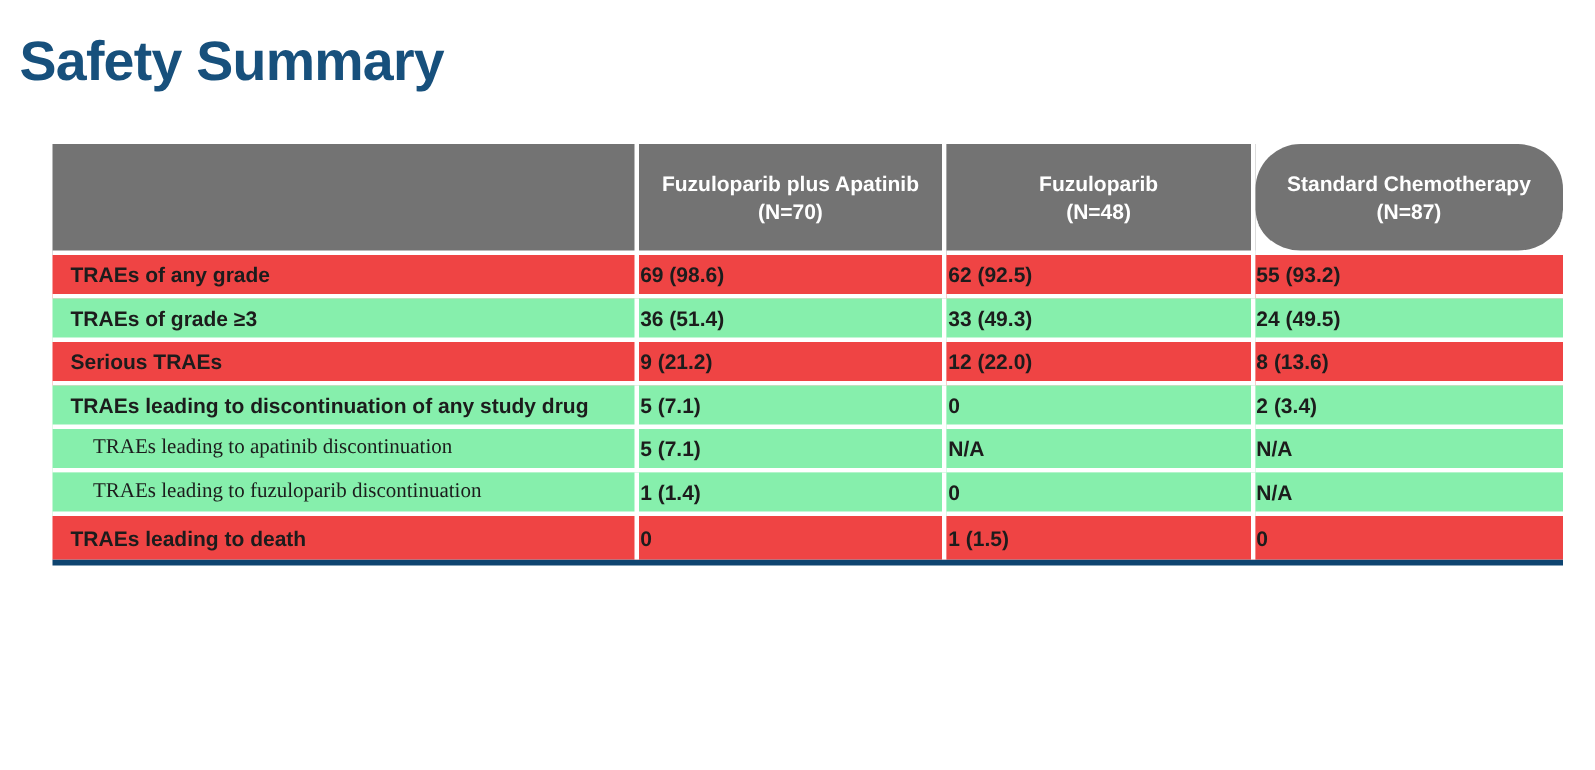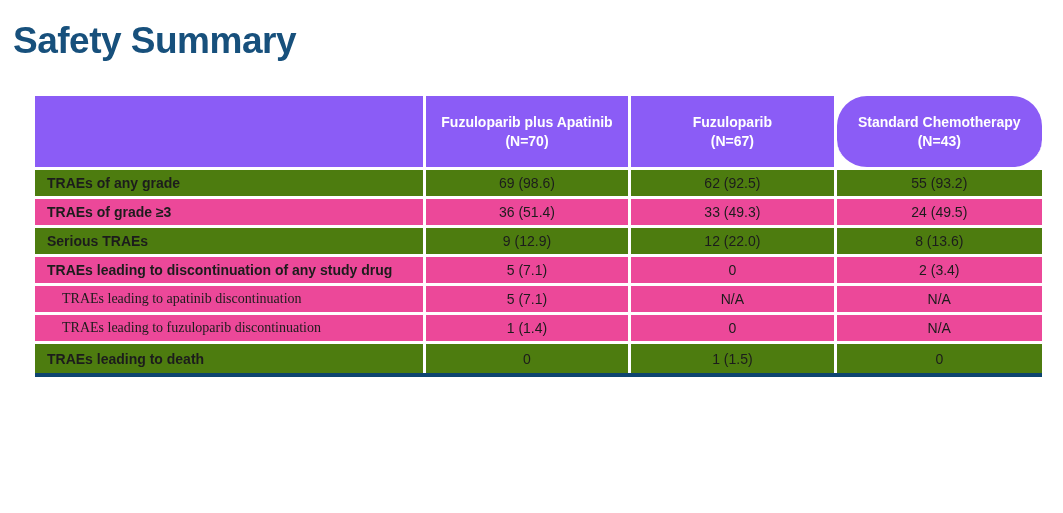--- a/index.html
+++ b/index.html
@@ -31,54 +31,54 @@
     width: 100%;
     border-collapse: separate;
     border-spacing: 0;
     border-bottom: 4px solid #0e4470;
     table-layout: fixed;
   }
   table.safety col.c-label { width: 390px; }
   table.safety col.c-data  { width: 205px; }
 
   thead th {
-    background: #8b5cf6;
+    background: #737373;
     color: #ffffff;
     font-size: 14px;
     font-weight: bold;
     height: 74px;
     vertical-align: middle;
     text-align: center;
     border-right: 3px solid #ffffff;
     border-bottom: 3px solid #ffffff;
     line-height: 1.35;
     padding: 0 6px;
   }
   thead th:last-child { border-right: none; border-radius: 30px; }
 
   tbody th, tbody td {
     height: 29px;
     font-size: 14px;
     color: #1c1c1c;
-    background: #ec4899;
+    background: #86efac;
     border-right: 3px solid #ffffff;
     border-bottom: 3px solid #ffffff;
     vertical-align: middle;
   }
   tbody th:last-child, tbody td:last-child { border-right: none; }
   tbody tr:last-child th, tbody tr:last-child td { border-bottom: none; }
 
   tbody th.row-label {
     text-align: left;
     font-weight: bold;
     padding: 0 6px 0 12px;
   }
-  tbody td.cell { text-align: center; font-weight: normal; }
+  tbody td.cell { text-align: left; font-weight: bold; }
 
-  tr.shaded th, tr.shaded td { background: #4d7c0f; margin-top: 22px; }
+  tr.shaded th, tr.shaded td { background: #ef4444; margin-top: 22px; }
   tr.sub th.row-label { font-weight: normal; padding-left: 27px; font-family: Liberation Serif, serif; }
 </style>
 </head>
 <body>
 
 <div class="page">
 
   <h1 class="page-title">Safety Summary</h1>
 
   <div class="tablewrap">
@@ -91,44 +91,44 @@
       </colgroup>
       <thead>
         <tr>
           <th></th>
           <th>
             <span>Fuzuloparib plus Apatinib</span><br>
             <span>(N=70)</span>
           </th>
           <th>
             <span>Fuzuloparib</span><br>
-            <span>(N=67)</span>
+            <span>(N=48)</span>
           </th>
           <th>
             <span>Standard Chemotherapy</span><br>
-            <span>(N=43)</span>
+            <span>(N=87)</span>
           </th>
         </tr>
       </thead>
       <tbody>
         <tr class="shaded">
           <th class="row-label">TRAEs of any grade</th>
           <td class="cell">69 (98.6)</td>
           <td class="cell">62 (92.5)</td>
           <td class="cell">55 (93.2)</td>
         </tr>
         <tr>
           <th class="row-label">TRAEs of grade ≥3</th>
           <td class="cell">36 (51.4)</td>
           <td class="cell">33 (49.3)</td>
           <td class="cell">24 (49.5)</td>
         </tr>
         <tr class="shaded">
           <th class="row-label">Serious TRAEs</th>
-          <td class="cell">9 (12.9)</td>
+          <td class="cell">9 (21.2)</td>
           <td class="cell">12 (22.0)</td>
           <td class="cell">8 (13.6)</td>
         </tr>
         <tr>
           <th class="row-label">TRAEs leading to discontinuation of any study drug</th>
           <td class="cell">5 (7.1)</td>
           <td class="cell">0</td>
           <td class="cell">2 (3.4)</td>
         </tr>
         <tr class="sub">

